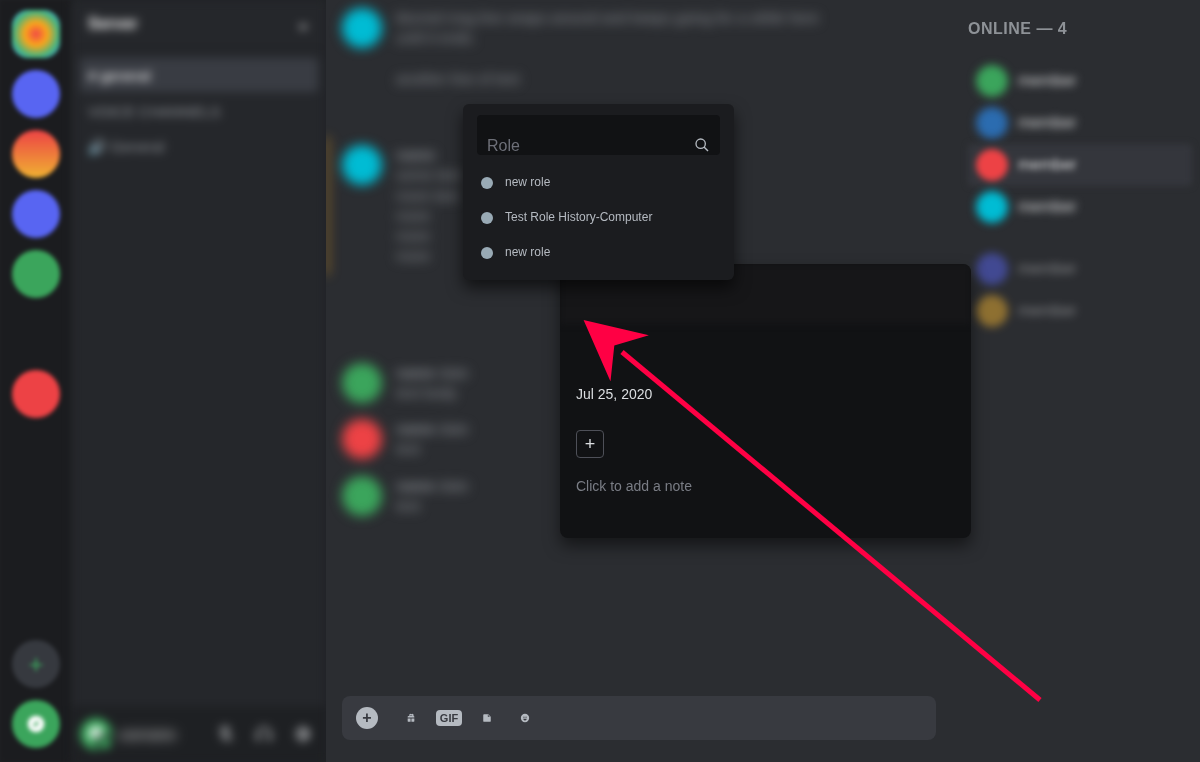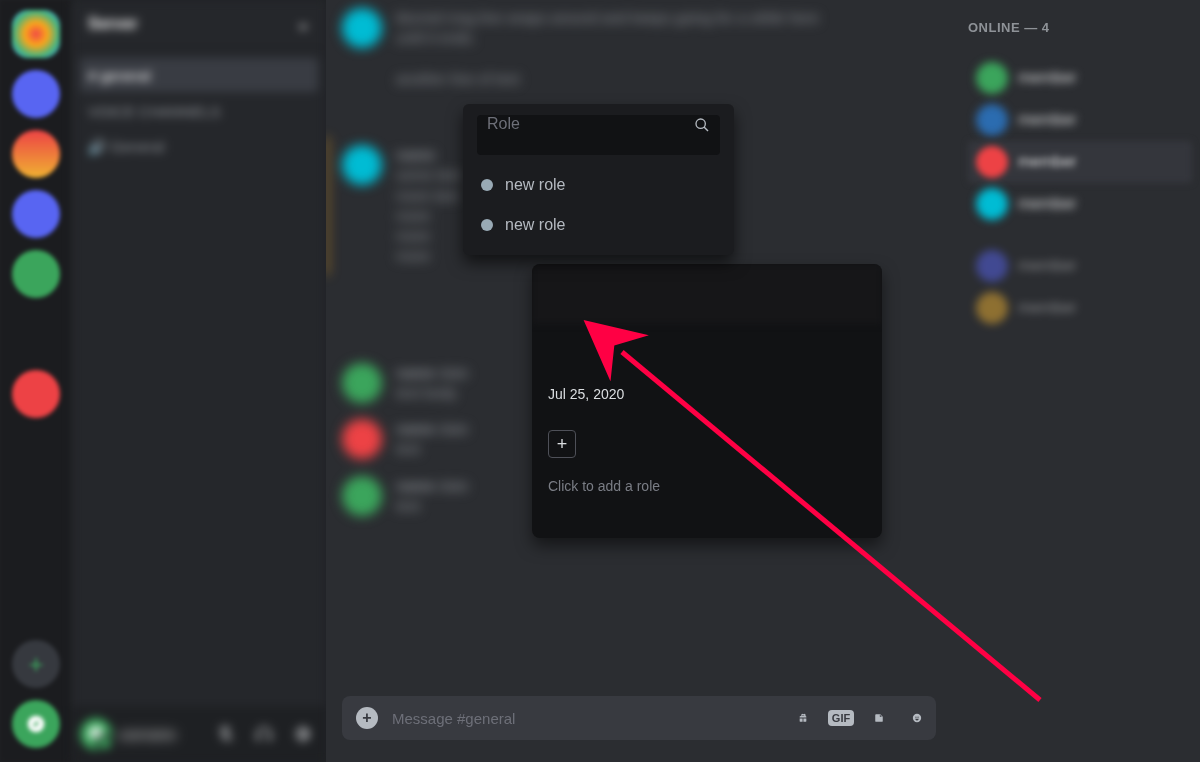--- a/index.html
+++ b/index.html
@@ -39,45 +39,45 @@
   .msg .av.pk { background:#ed4245; }
 
   .compose { height:66px; padding: 0 16px 22px 16px; }
   .compose .bar { background:#383a40; border-radius:8px; height:44px; display:flex; align-items:center; padding:0 14px; gap:14px;}
   .compose .plus { width:22px;height:22px;border-radius:50%;background:#b5bac1;color:#383a40;display:flex;align-items:center;justify-content:center;font-weight:700;}
   .compose .phold { flex:1; color:#6d6f78; font-size:15px;}
   .compose .ric { width:24px;color:#b5bac1;display:flex;align-items:center;justify-content:center;padding-left:14px;}
 
   
   .members { width: 248px; background: #2b2d31; padding: 20px 8px 8px 16px; }
-  .members .hdr { color:#8e9297; font-size:13px; font-weight:700; letter-spacing:.5px; margin-bottom:22px;}
+  .members .hdr { color:#8e9297; font-size:16px; font-weight:700; letter-spacing:.5px; margin-bottom:22px;}
   .members .row { display:flex; align-items:center; gap:10px; height:42px; border-radius:4px; padding:0 8px; filter:blur(4px);}
   .members .row.hov { background:#34363c; filter:blur(3px);}
   .members .row.mute {opacity:.5;}
   .members .mav { width:32px;height:32px;border-radius:50%;background:#3ba55c; }
   .divider { height: 20px; }
 
   
-  .profile-pop { position:absolute; left:532px; top:264px; width:350px; background:#111214; border-radius:8px; box-shadow:0 8px 16px rgba(0,0,0,0.5); padding: 0 0 16px 0; overflow:hidden;}
+  .profile-pop { position:absolute; left:560px; top:264px; width:411px; background:#111214; border-radius:8px; box-shadow:0 8px 16px rgba(0,0,0,0.5); padding: 0 0 16px 0; overflow:hidden;}
   .profile-pop .banner { height:60px; background:#161618; filter:blur(3px);}
   .profile-pop .body { padding: 62px 16px 0 16px; }
   .profile-pop .date { color:#dbdee1; font-size:14px; margin-bottom: 28px; }
   .profile-pop .add-role { width:28px;height:28px;border:1px solid #4e5058;border-radius:4px;color:#dbdee1;display:flex;align-items:center;justify-content:center;font-size:18px;margin-bottom:20px;background:transparent;}
   .profile-pop .note-label { font-size:12px;font-weight:800;color:#fff;letter-spacing:.5px;margin-bottom:8px;}
   .profile-pop .note-ph { color:#7a7d85; font-size:14px; margin-bottom:28px;}
   .profile-pop .dm { border:1px solid #2b2d31; border-radius:4px; height:44px; display:flex;align-items:center; padding:0 12px; color:#7a7d85; font-size:15px;}
   .profile-pop .dm .blur { filter:blur(5px); color:#b5bac1; margin-left:4px;}
 
   
   .role-pop { position:absolute; left:463px; top:104px; width:271px; background:#1b1c1f; border-radius:6px; box-shadow:0 8px 16px rgba(0,0,0,0.6); padding-bottom:10px; z-index:5;}
-  .role-pop .search { margin: 11px 14px 10px 14px; background:#111214; border-radius:4px; height:40px; display:flex; align-items:flex-start; padding:0 10px;}
+  .role-pop .search { margin: 11px 14px 10px 14px; background:#111214; border-radius:4px; height:40px; display:flex; align-items:flex-end; padding:0 10px;}
   .role-pop .search input { flex:1; background:transparent; border:none; outline:none; color:#dbdee1; font-size:16px;}
   .role-pop .search input::placeholder { color:#6d6f78; }
   .role-pop .search svg { color:#b5bac1; }
-  .role-pop .opt { display:flex; align-items:center; gap:12px; padding: 10px 18px; color:#b5bac1; font-size:16px; cursor:pointer; line-height:1.25;}
+  .role-pop .opt { display:flex; align-items:center; gap:12px; padding: 10px 18px; color:#b5bac1; font-size:12px; cursor:pointer; line-height:1.25;}
   .role-pop .opt .dot { width:12px;height:12px;border-radius:50%;background:#99aab5; flex-shrink:0;}
   .role-pop .opt .dot.pink { background:#eb459e; }
   .role-pop .opt.hov { background:#26272b; color:#fff; }
 
   
   .arrow-svg { position:absolute; left:0; top:0; width:1200px; height:762px; pointer-events:none; z-index:10;}
 
   .gif-badge{font-size:11px;font-weight:800;background:#b5bac1;color:#383a40;border-radius:4px;padding:2px 4px;}
 </style>
 </head>
@@ -159,21 +159,20 @@
           </div>
         <div class="msg">
             <div class="av"></div>
             <div class="txt"><b>name</b> date<br>text</div>
           </div>
       </div>
     </div>
     <div class="compose">
       <div class="bar">
         <div class="plus">+</div>
-        <div class="phold">Message #general</div>
         <div class="ric">
             <svg width="22" height="22" viewBox="0 0 24 24" fill="currentColor">
               <path d="M20 7h-2.2A3 3 0 0013 3.2 3 3 0 008.2 7H6a2 2 0 00-2 2v2h16V9a2 2 0 00-2-2zM10 5a1 1 0 011 1v1h-1a1 1 0 010-2zm4 0a1 1 0 010 2h-1V6a1 1 0 011-1zM4 13v6a2 2 0 002 2h5v-8H4zm9 8h5a2 2 0 002-2v-6h-7v8z"></path>
             </svg>
           </div>
         <div class="ric">
             <span class="gif-badge">GIF</span>
           </div>
         <div class="ric">
             <svg width="22" height="22" viewBox="0 0 24 24" fill="currentColor">
@@ -216,36 +215,40 @@
         <div class="mav" style="background:#f0b232"></div>
         <span>member</span>
       </div>
   </div>
 
   <div class="profile-pop">
     <div class="banner"></div>
     <div class="body">
       <div class="date">Jul 25, 2020</div>
       <button class="add-role">+</button>
-      <div class="note-ph">Click to add a role</div>
+      <div class="note-ph">Click to add a note</div>
     </div>
   </div>
 
   <div class="role-pop">
     <div class="search">
       <input type="text" placeholder="Role" style="">
       <svg width="20" height="20" viewBox="0 0 24 24" fill="none" stroke="currentColor" stroke-width="2">
           <circle cx="10" cy="10" r="7"></circle>
           <line x1="21" y1="21" x2="15" y2="15"></line>
         </svg>
     </div>
     <div id="role-options">
         <div class="opt">
           <span class="dot"></span>
           <span>new role</span>
+        </div>
+        <div class="opt">
+          <span class="dot"></span>
+          <span>Test Role History-Computer</span>
         </div>
         <div class="opt">
           <span class="dot"></span>
           <span>new role</span>
         </div>
       </div>
   </div>
 
   <svg class="arrow-svg">
     <defs>

